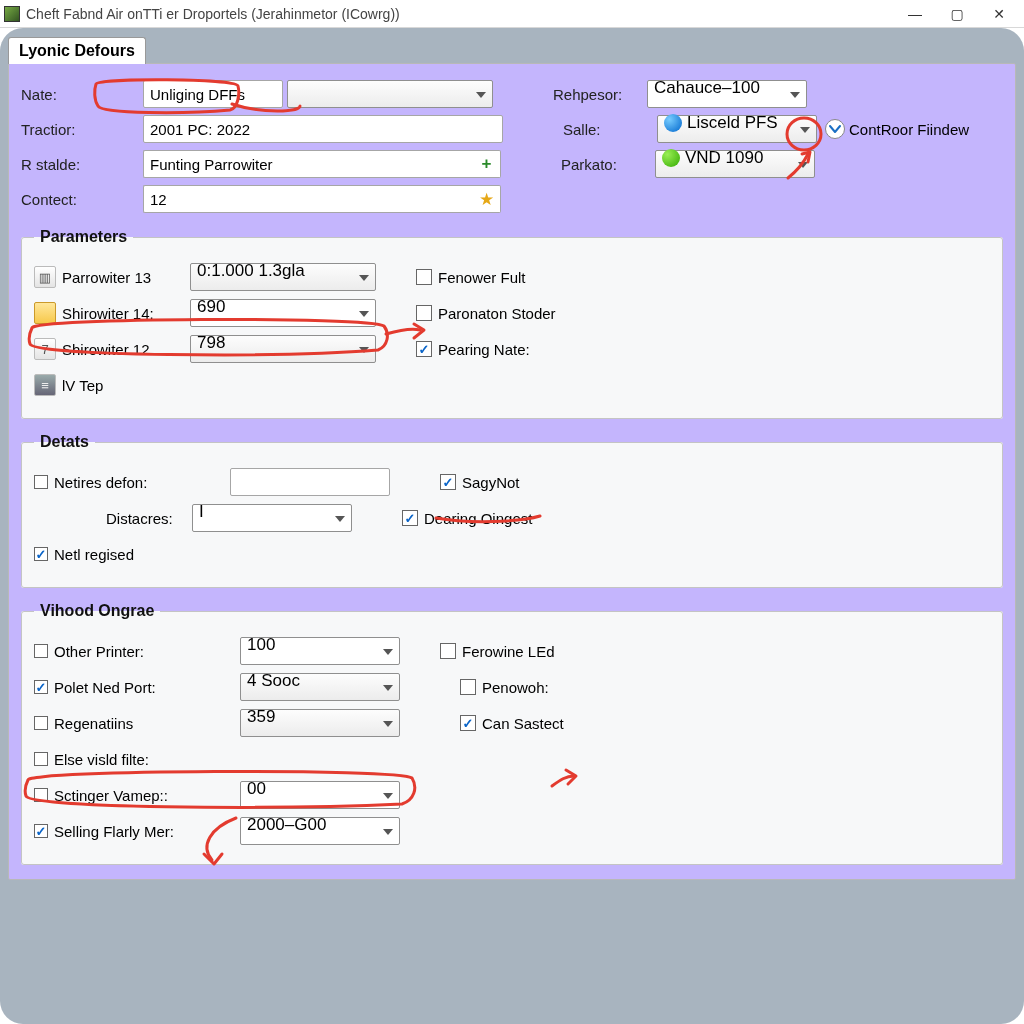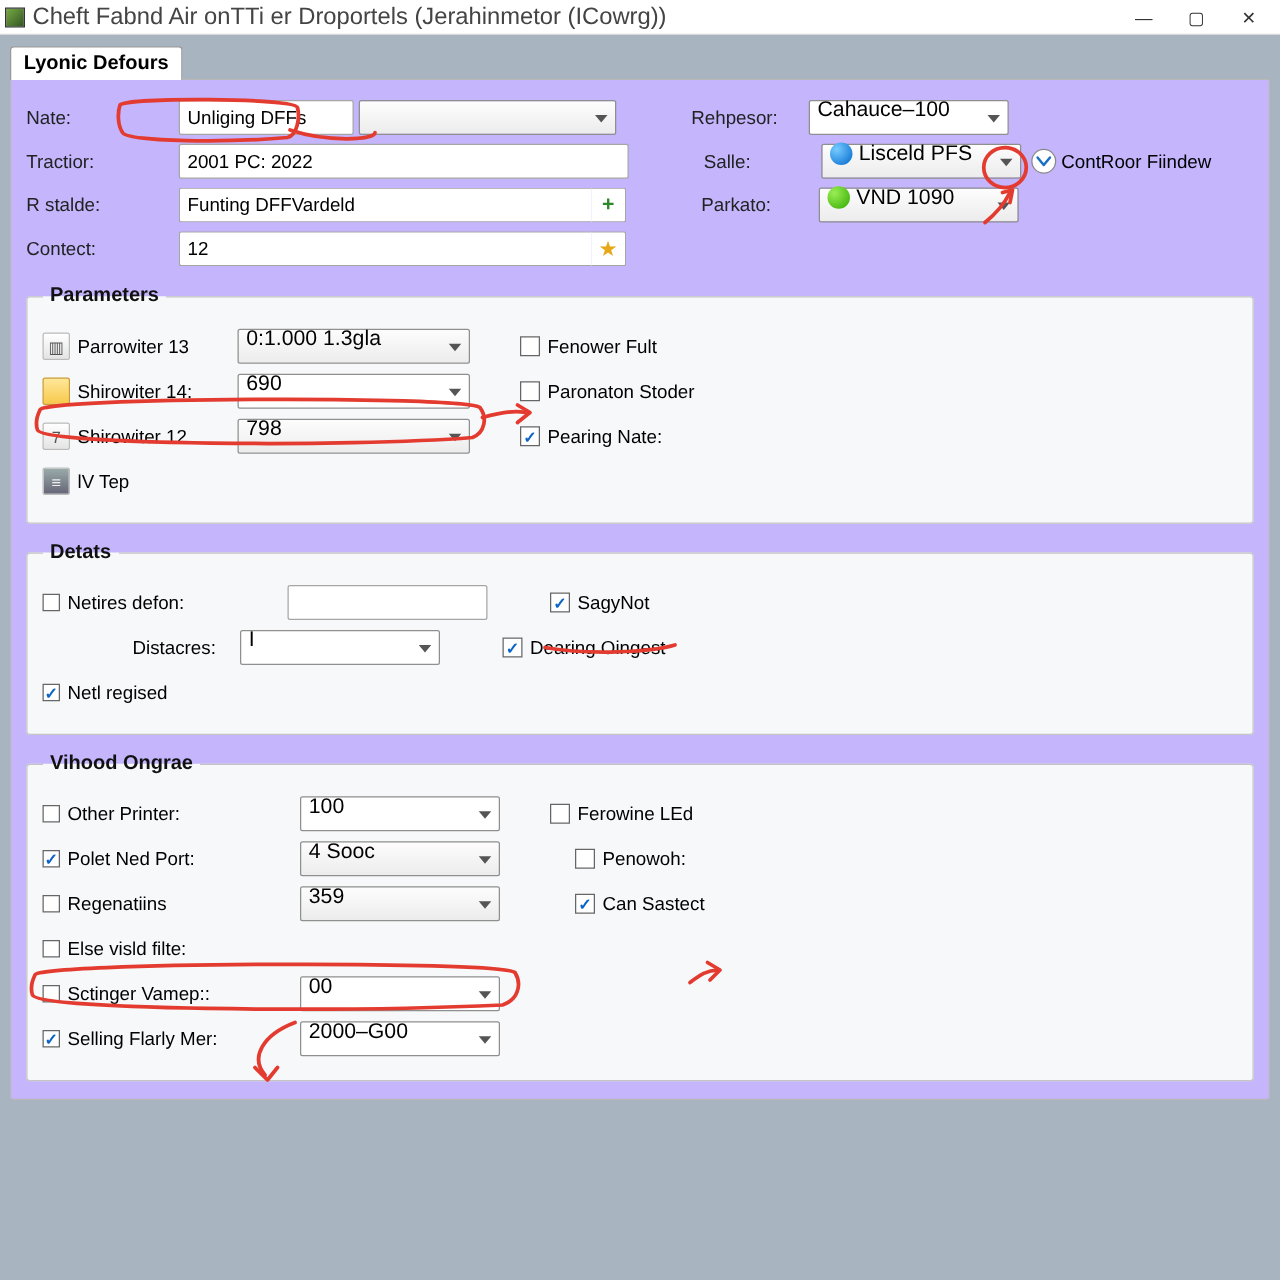--- a/index.html
+++ b/index.html
@@ -1,21 +1,21 @@
 <!DOCTYPE html>
 <html><head>
 <meta charset="utf-8">
 <style>
   * { box-sizing: border-box; margin: 0; padding: 0; }
   html, body { width: 1024px; height: 1024px; font-family: "Segoe UI", Tahoma, sans-serif; font-size: 15px; background: #fff; overflow: hidden; }
   .titlebar { display:flex; align-items:center; height:28px; padding:0 4px; border-bottom:1px solid #d8d8d8; background:#fff; }
   .titlebar .app-icon { width:16px;height:16px;background:linear-gradient(135deg,#7a4,#352);margin-right:6px;border:1px solid #333; }
-  .titlebar .title { flex:1;color:#444;font-size:19px; }
+  .titlebar .title { flex:1;color:#444;font-size:14px; }
   .titlebar .winbtn { width:42px;height:26px;display:flex;align-items:center;justify-content:center;color:#333;font-size:14px;}
-  .client { position:relative; background:#a8b4bf; width:100%; height:calc(100% - 28px); padding:8px; }
+  .client { position:relative; background:#a8b4bf; width:100%; height:calc(100% - 28px); padding:8px;border-radius:23px; }
   .tab-head { display:inline-block;background:#fff;border:1px solid #999;border-bottom:none;border-radius:3px 3px 0 0;padding:4px 10px;font-weight:700;font-size:16px;position:relative;top:1px; }
   .panel { background:#c4b5fd;border:1px solid #b8b8b8;border-radius:2px;padding:10px 12px 14px 12px; }
   .row { display:flex;align-items:center;margin:5px 0;min-height:30px; }
   .lbl { width:86px;color:#222; }
   .txt { height:28px;border:1px solid #a6a6a6;background:#fff;padding:2px 6px;font-size:15px;display:flex;align-items:center;border-radius:2px;margin-left:36px; }
   .txt.w1 { width:140px; } .txt.w2 { width:360px; } .txt.w3 { width:330px; }
   .iconbtn { width:28px;height:28px;border:1px solid #a6a6a6;border-left:none;background:#fff;display:flex;align-items:center;justify-content:center;font-size:17px;border-radius:0 2px 2px 0; }
   .dd { position:relative;height:28px;border:1px solid #8f8f8f;background:linear-gradient(#fdfdfd,#ececec);border-radius:2px;display:flex;align-items:center;padding:2px 22px 14px 6px;font-size:17px; }
   .dd::after { content:"";position:absolute;right:6px;top:50%;margin-top:-2px;border-left:5px solid transparent;border-right:5px solid transparent;border-top:6px solid #555; }
   .dd.input { background:#fff; }
@@ -79,21 +79,21 @@
       <div class="chk-toggle">
         <svg viewBox="0 0 12 12">
             <polyline class="red" style="stroke:#1a6fc4;stroke-width:2" points="1,3 6,9 11,3"></polyline>
           </svg>
       </div>
       <div>ContRoor Fiindew</div>
     </div>
 
     <div class="row">
       <div class="lbl">R stalde:</div>
-      <div class="txt w3" style="border-right:none;border-radius:2px 0 0 2px">Funting DFFVardeld</div>
+      <div class="txt w3" style="border-right:none;border-radius:2px 0 0 2px">Funting Parrowiter</div>
       <div class="iconbtn" style="color:#2a8a2a;font-weight:700">+</div>
       <div style="width:60px"></div>
       <div class="col2lbl">Parkato:</div>
       <div class="dd" style="width:160px">
         <span class="pill green"></span>
         <span>VND 1090</span>
       </div>
     </div>
 
     <div class="row">

